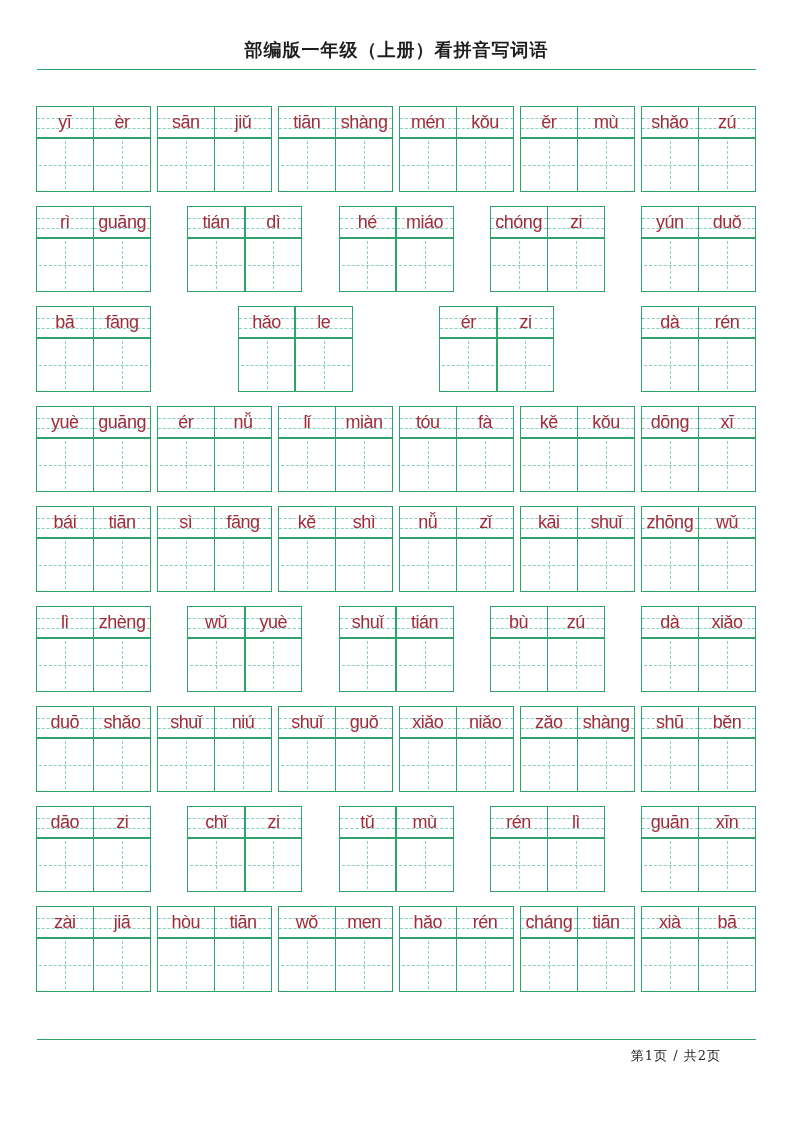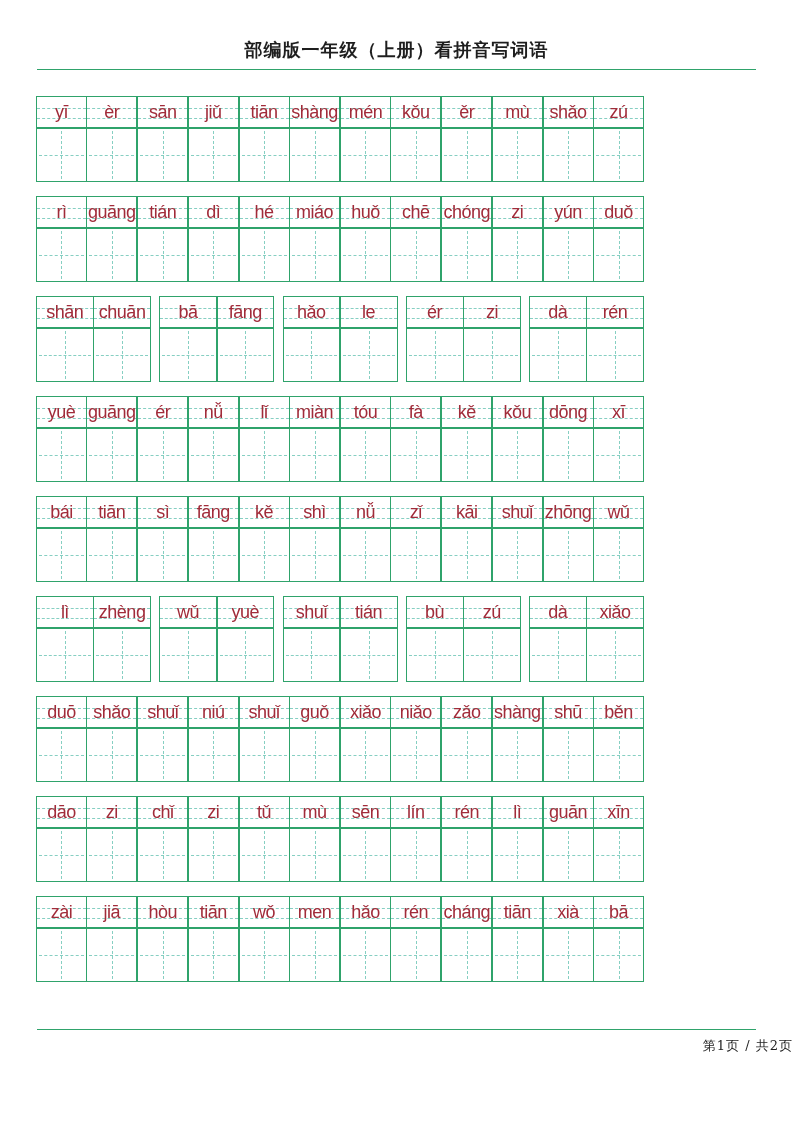--- a/index.html
+++ b/index.html
@@ -28,23 +28,23 @@
     letter-spacing:1px;
   }
   .rule{
     height:0;
     border-top:1.5px solid var(--grid-green);
     margin-left:37px;
     width:719px;
   }
   .top-rule{margin-top:7px;}
   .content{
-    margin-top:26px;
+    margin-top:36px;
     margin-left:36px;
-    width:608px;
+    width:720px;
   }
   .row{
     display:flex;
     justify-content:space-between;
     margin-bottom:14px;
   }
   .group{
     width:115px;
     height:86px;
     display:grid;
@@ -87,20 +87,21 @@
   .box::after{
     content:"";
     position:absolute;
     top:50%;left:2px;right:2px;
     border-top:1px dashed var(--guide-dash);
   }
   .bottom-rule{margin-top:47px;}
   .footer{
     margin-top:7px;
     text-align:right;
+    padding-right:72px;
     font-family:"DejaVu Serif","Liberation Serif",serif;
     font-size:13px;
     color:var(--ink);
     letter-spacing:1px;
   }
 </style>
 </head>
 <body>
 
 <div class="page">
@@ -195,30 +196,20 @@
             <span>hé</span>
           </div>
           <div class="cell pinyin">
             <span>miáo</span>
           </div>
           <div class="cell box"></div>
           <div class="cell box"></div>
         </div>
         <div class="group">
           <div class="cell pinyin">
-            <span>huǒ</span>
-          </div>
-          <div class="cell pinyin">
-            <span>chē</span>
-          </div>
-          <div class="cell box"></div>
-          <div class="cell box"></div>
-        </div>
-        <div class="group">
-          <div class="cell pinyin">
             <span>chóng</span>
           </div>
           <div class="cell pinyin">
             <span>zi</span>
           </div>
           <div class="cell box"></div>
           <div class="cell box"></div>
         </div>
         <div class="group">
           <div class="cell pinyin">
@@ -227,30 +218,20 @@
           <div class="cell pinyin">
             <span>duǒ</span>
           </div>
           <div class="cell box"></div>
           <div class="cell box"></div>
         </div>
       </div>
       <div class="row">
         <div class="group">
           <div class="cell pinyin">
-            <span>shān</span>
-          </div>
-          <div class="cell pinyin">
-            <span>chuān</span>
-          </div>
-          <div class="cell box"></div>
-          <div class="cell box"></div>
-        </div>
-        <div class="group">
-          <div class="cell pinyin">
             <span>bā</span>
           </div>
           <div class="cell pinyin">
             <span>fāng</span>
           </div>
           <div class="cell box"></div>
           <div class="cell box"></div>
         </div>
         <div class="group">
           <div class="cell pinyin">
@@ -541,30 +522,20 @@
           </div>
           <div class="cell box"></div>
           <div class="cell box"></div>
         </div>
         <div class="group">
           <div class="cell pinyin">
             <span>tǔ</span>
           </div>
           <div class="cell pinyin">
             <span>mù</span>
-          </div>
-          <div class="cell box"></div>
-          <div class="cell box"></div>
-        </div>
-        <div class="group">
-          <div class="cell pinyin">
-            <span>sēn</span>
-          </div>
-          <div class="cell pinyin">
-            <span>lín</span>
           </div>
           <div class="cell box"></div>
           <div class="cell box"></div>
         </div>
         <div class="group">
           <div class="cell pinyin">
             <span>rén</span>
           </div>
           <div class="cell pinyin">
             <span>lì</span>

